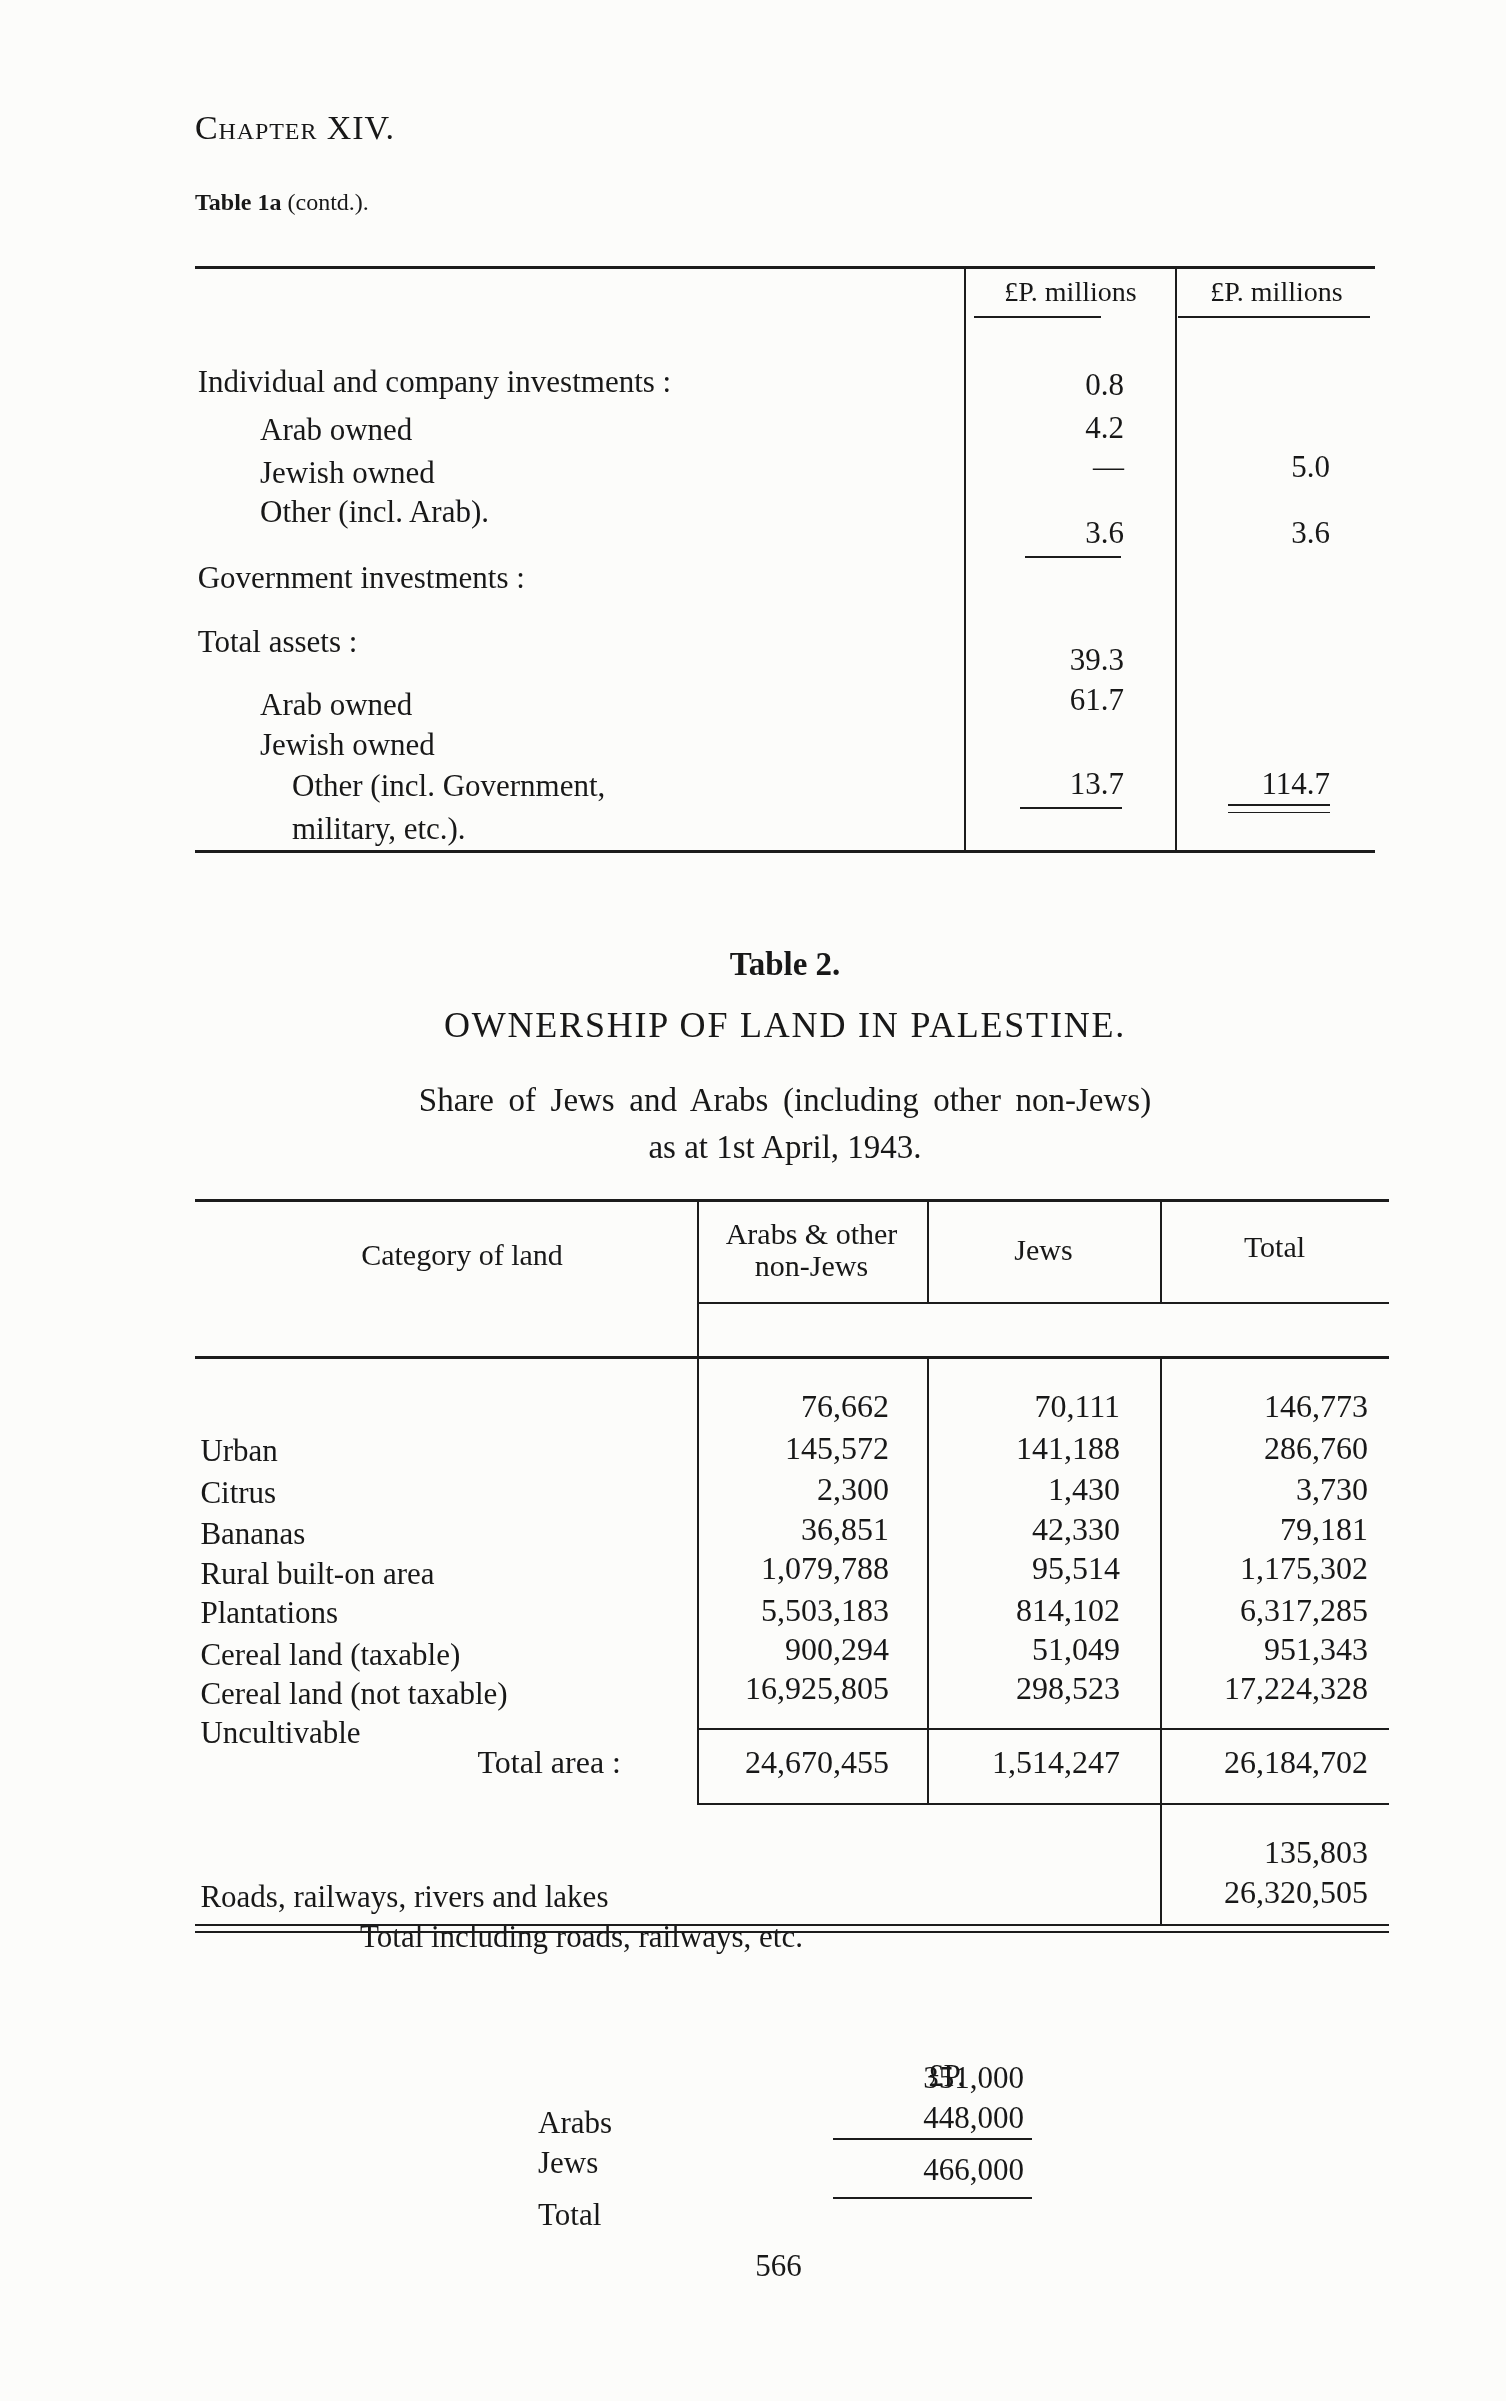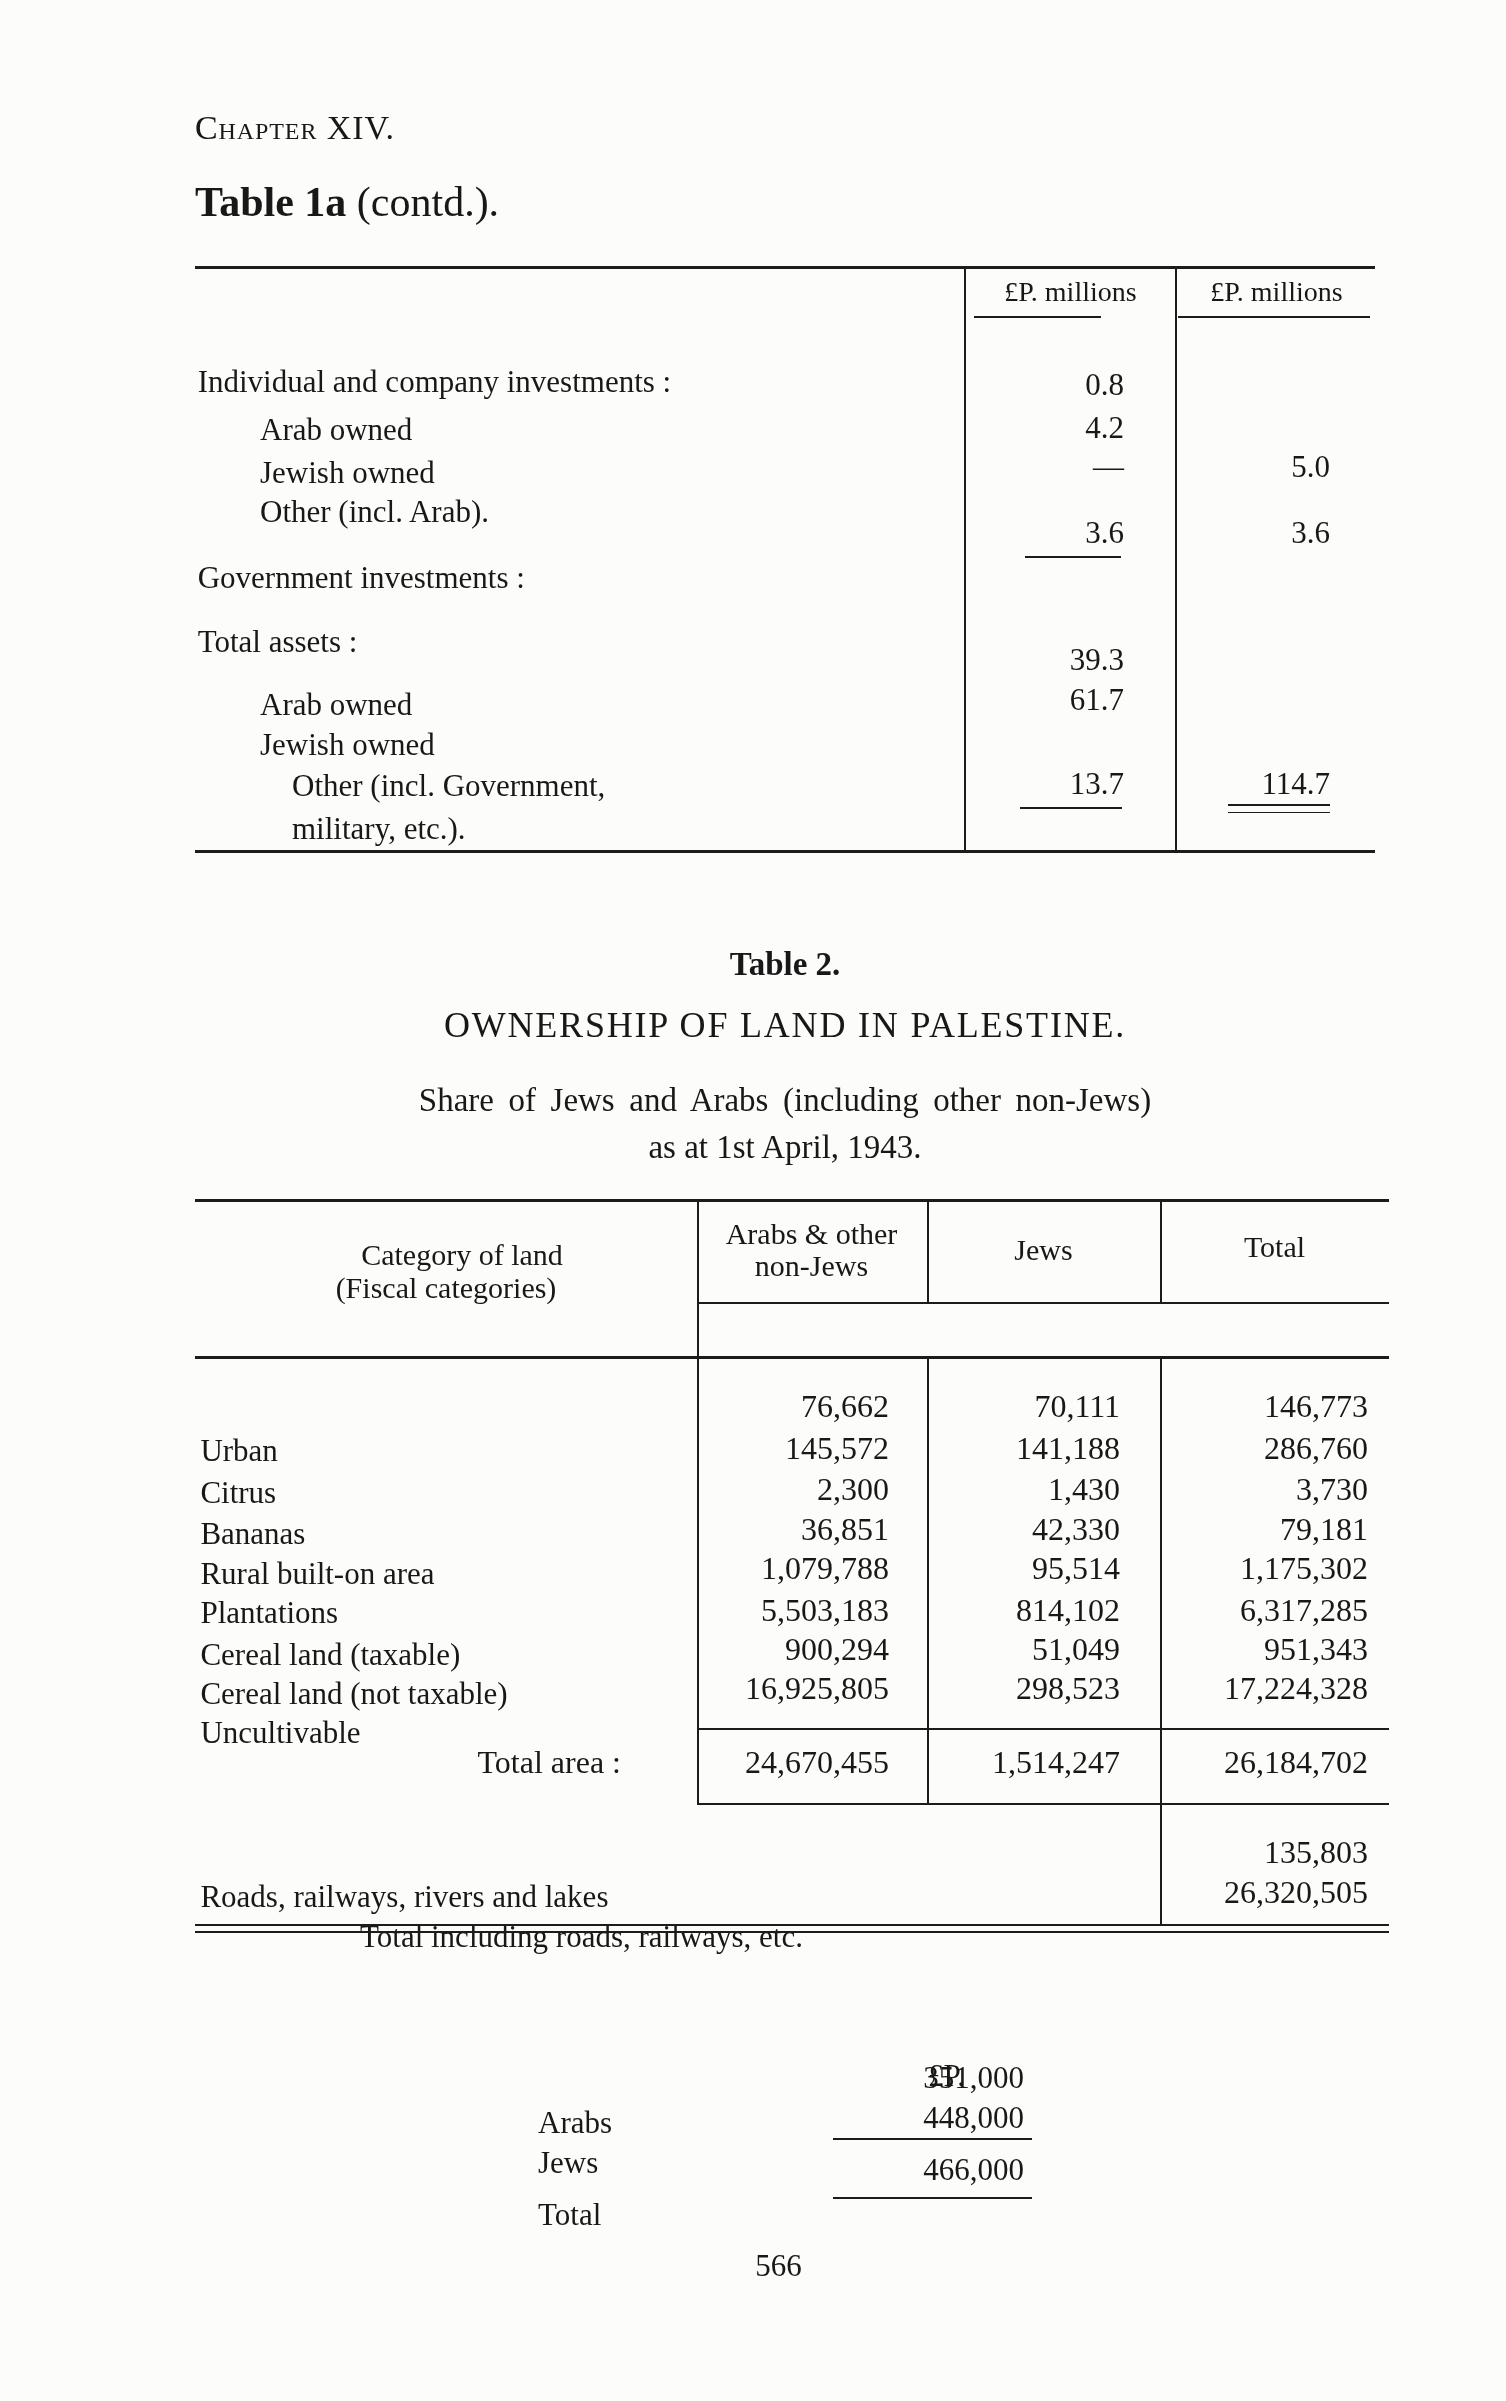--- a/index.html
+++ b/index.html
@@ -10,21 +10,21 @@
     color:#181818; overflow:hidden;
   }
   .txt  { position:absolute; font-size:31px; line-height:36px; white-space:nowrap;margin-top:45px; }
   .num  { position:absolute; font-size:31px; line-height:36px; text-align:right; white-space:nowrap; }
   .rule { position:absolute; background:#1c1c1c; }
 
   .chapter-heading {
     position:absolute; left:195px; top:109px;
     font-size:34px; font-variant:small-caps; letter-spacing:0.9px; white-space:nowrap;
   }
-  .t1a-heading { position:absolute; left:195px; top:178px; font-size:42px; white-space:nowrap; }
+  .t1a-heading { position:absolute; left:195px; top:189px; font-size:24px; white-space:nowrap; }
   .t1a-heading .b { font-weight:bold; }
 
   .table1a { position:absolute; left:195px; top:266px; width:1180px; height:587px; }
   .table1a .colhead { position:absolute; font-size:28px; line-height:34px; text-align:center; white-space:nowrap; }
 
   .t2-title   { position:absolute; left:195px; top:946px; width:1180px; text-align:center; font-size:33px; font-weight:bold; }
   .t2-heading { position:absolute; left:195px; top:1004px; width:1180px; text-align:center; font-size:36px; letter-spacing:1.8px; white-space:nowrap; }
   .t2-sub1    { position:absolute; left:195px; top:1082px; width:1180px; text-align:center; font-size:33px; word-spacing:6.3px; white-space:nowrap; }
   .t2-sub2    { position:absolute; left:195px; top:1129px; width:1180px; text-align:center; font-size:33px; }
 
@@ -103,21 +103,20 @@
     <div class="rule" style="left:0;top:0;width:1194px;height:2.7px;"></div>
     <div class="rule" style="left:502px;top:103px;width:692px;height:1.8px;"></div>
     <div class="rule" style="left:0;top:157px;width:1194px;height:2.7px;"></div>
     <div class="rule" style="left:502px;top:0;width:1.8px;height:606px;"></div>
     <div class="rule" style="left:732px;top:0;width:1.8px;height:103px;"></div>
     <div class="rule" style="left:732px;top:157px;width:1.8px;height:449px;"></div>
     <div class="rule" style="left:965px;top:0;width:1.8px;height:103px;"></div>
     <div class="rule" style="left:965px;top:157px;width:1.8px;height:570px;"></div>
 
     <div class="hd" style="left:16px;top:39px;width:502px;">Category of land</div>
-    <div class="hd" style="left:0;top:72px;width:502px;">(Fiscal categories)</div>
     <div class="hd" style="left:502px;top:18px;width:229px;">Arabs &amp; other</div>
     <div class="hd" style="left:502px;top:50px;width:229px;">non-Jews</div>
     <div class="hd" style="left:732px;top:34px;width:233px;">Jews</div>
     <div class="hd" style="left:965px;top:31px;width:229px;">Total</div>
 
     <div class="txt" style="left:5.4px;top:189px;">Urban</div>
     <div class="num" style="left:508px;top:189px;width:186px;">76,662</div>
     <div class="num" style="left:739px;top:189px;width:186px;">70,111</div>
     <div class="num" style="left:975px;top:189px;width:198px;">146,773</div>
 

